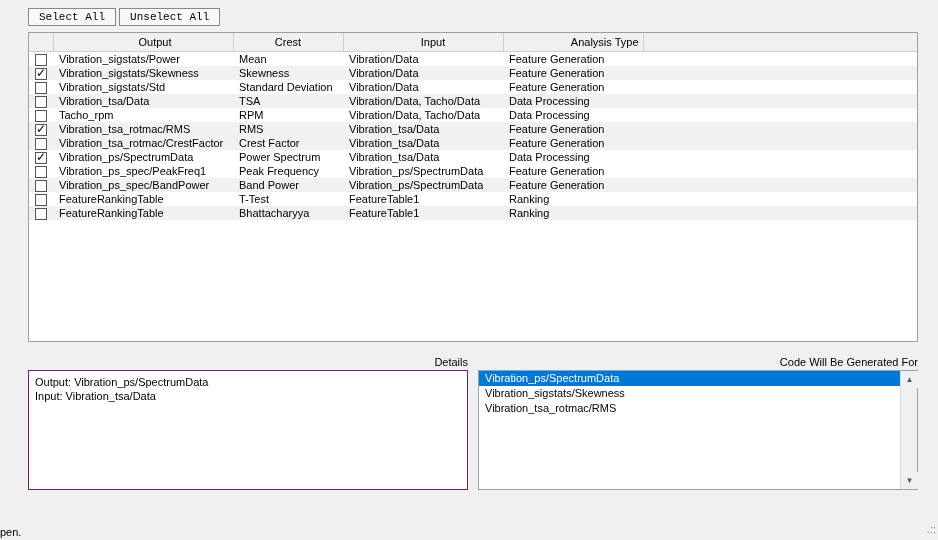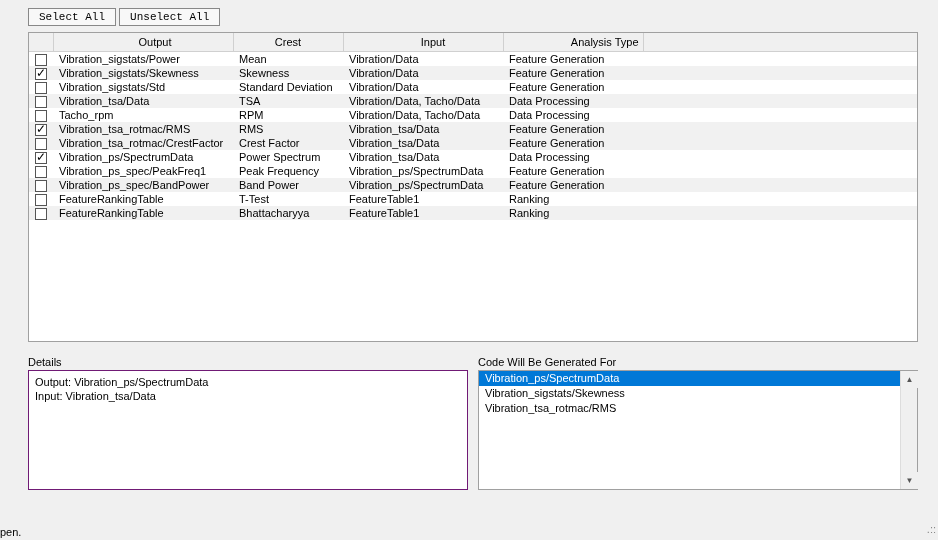--- a/index.html
+++ b/index.html
@@ -93,20 +93,21 @@
       margin: 14px 10px 0 18px;
     }
     .lower-col {
       flex: 1;
       display: flex;
       flex-direction: column;
     }
     .lower-label {
       font-size: 11px;
       margin-bottom: 2px;
+      text-align: right;
     }
     .details-box {
       border: 1px solid #701a75;
       background: #fff;
       height: 120px;
       padding: 4px 6px;
       font-size: 11px;
       line-height: 1.3;
     }
     .listbox-wrap {

